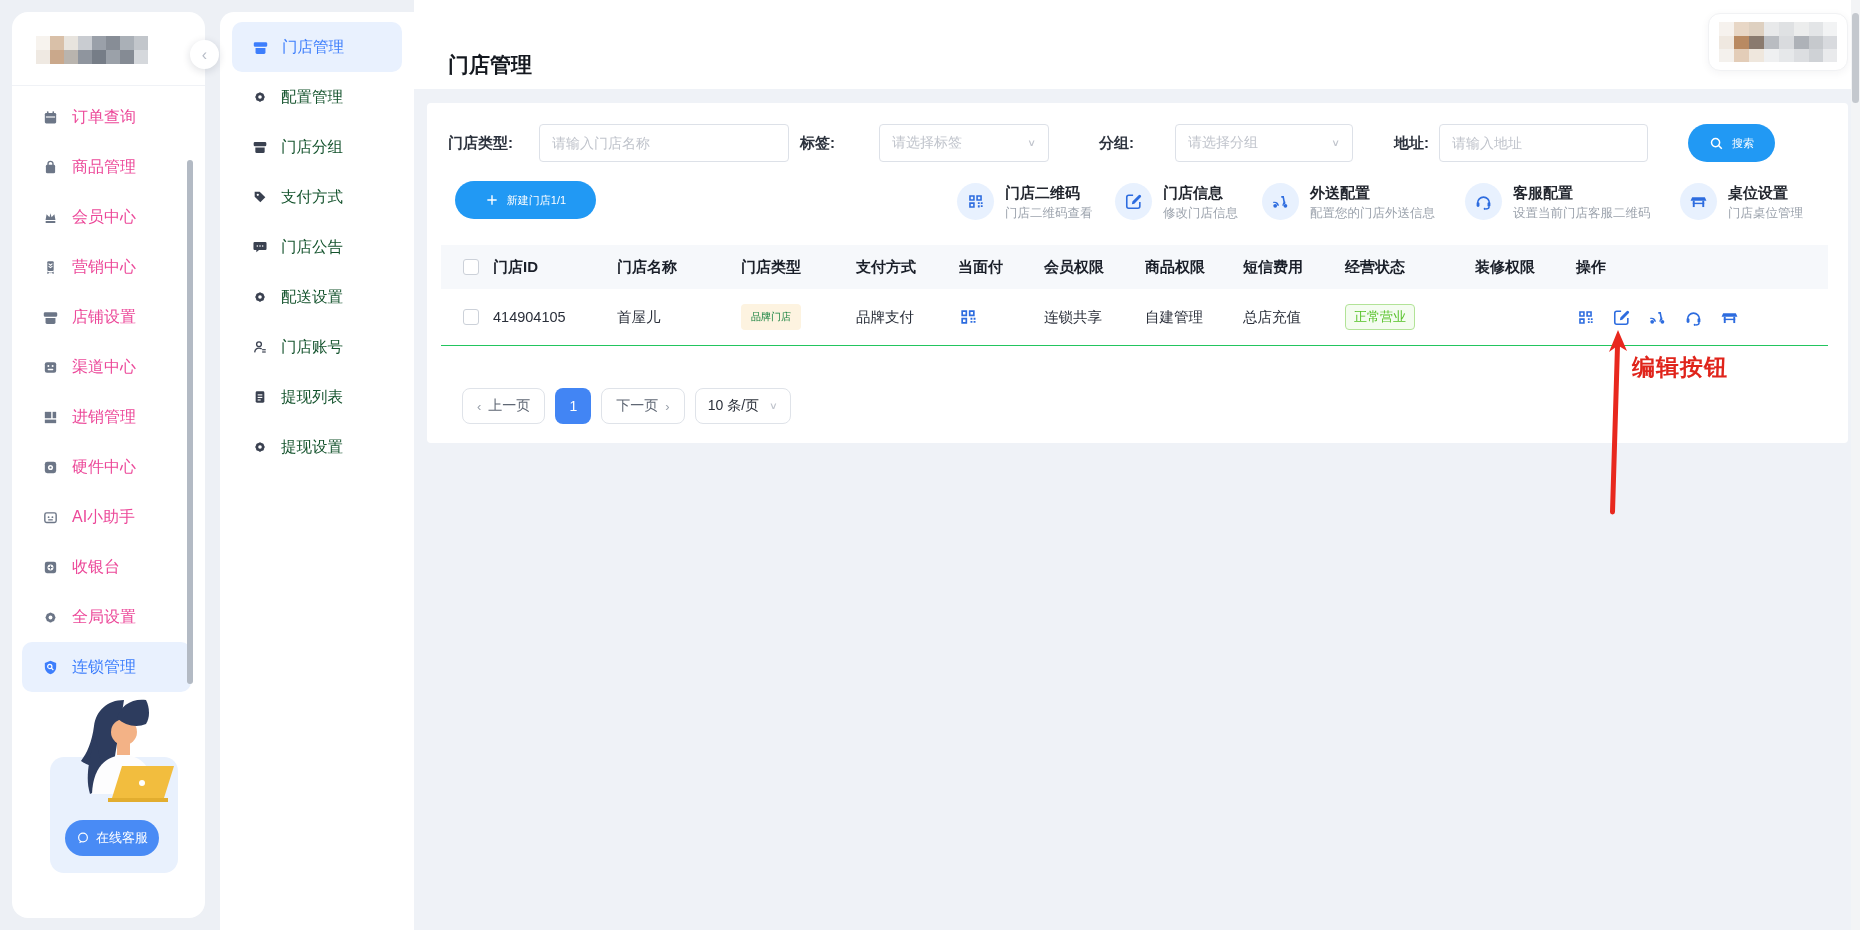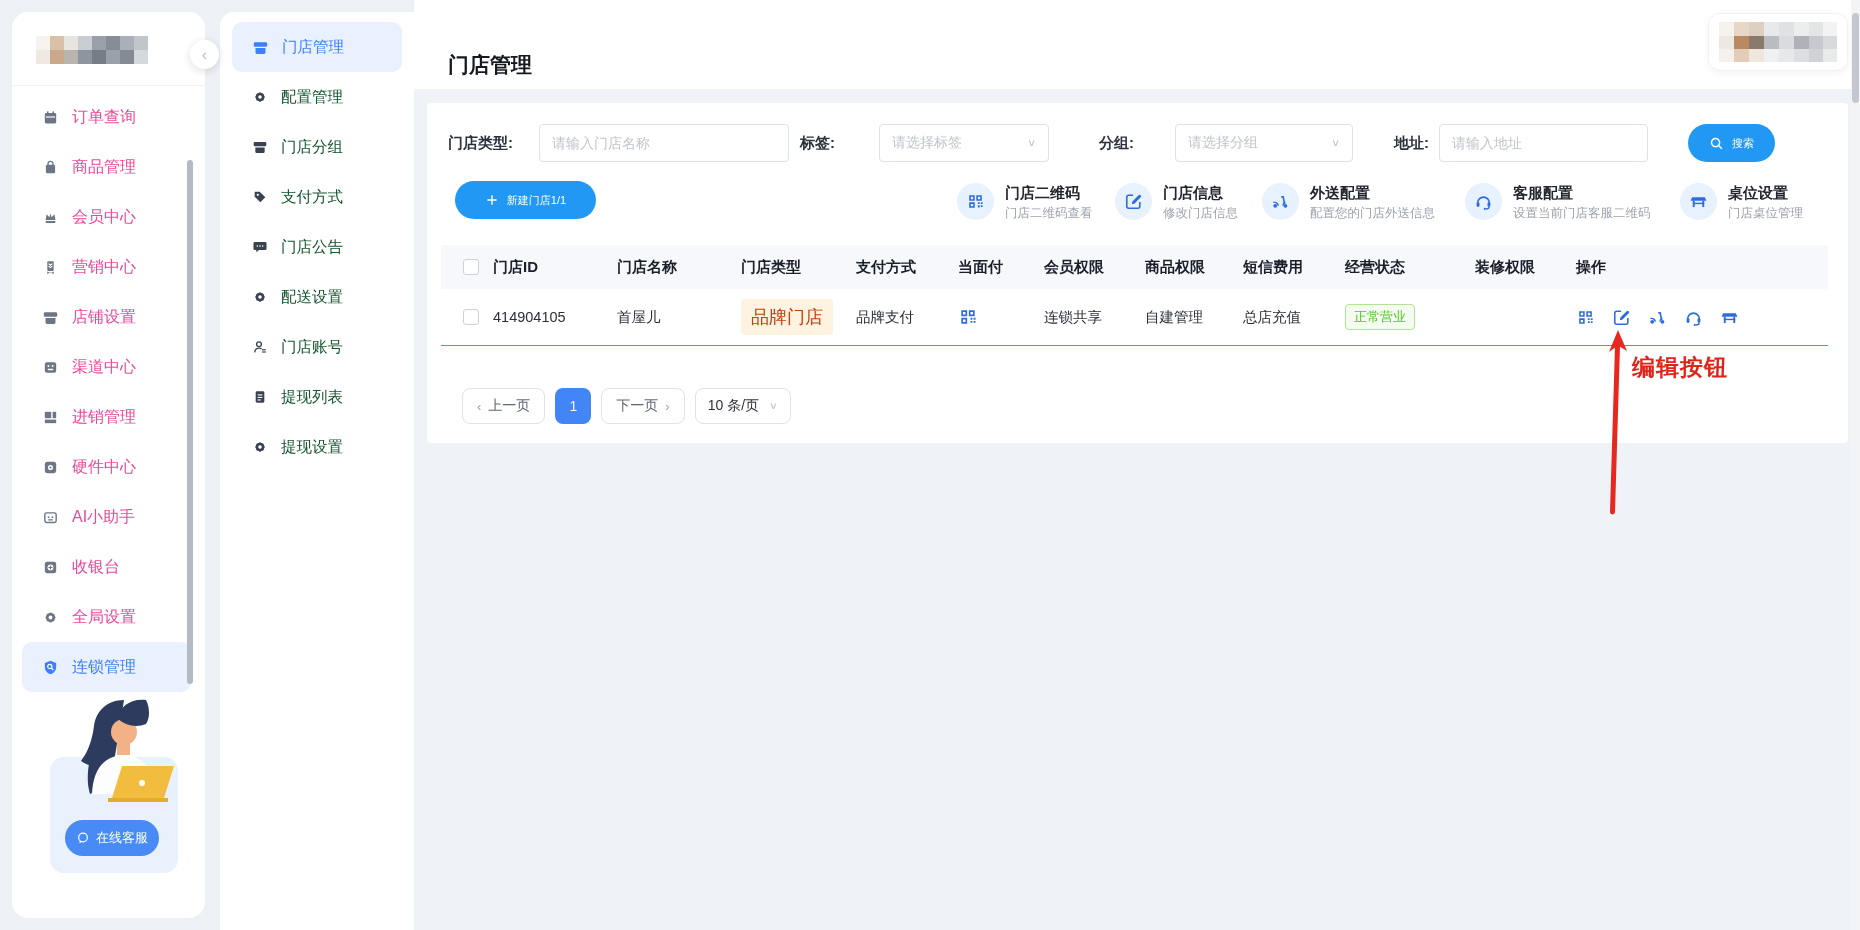--- a/index.html
+++ b/index.html
@@ -50,21 +50,21 @@
   .shortcut { position:absolute; top:80px; display:flex; gap:11px; cursor:pointer; }
   .shortcut .bubble { width:37px; height:37px; border-radius:50%; background:#e8f1fe; color:#2d6cdf; display:flex; align-items:center; justify-content:center; }
   .shortcut .t1 { font-size:15px; font-weight:bold; color:#23272f; line-height:19px; }
   .shortcut .t2 { font-size:12.5px; color:#9ca3ad; margin-top:3px; }
 
   .tbl { position:absolute; left:14px; right:20px; top:142px; }
   .trow { display:grid; grid-template-columns:52px 124px 124px 115px 102px 86px 101px 98px 102px 130px 101px minmax(0,1fr); align-items:center; }
   .thead { height:44px; background:#f6f8fb; font-size:15px; font-weight:bold; color:#1a1f29; }
   .tdata { height:57px; font-size:14.5px; color:#2a2f3a; border-bottom:1px solid #22c55e; }
   .cb { width:16px; height:16px; border:1.5px solid #ccd1d9; border-radius:3px; background:#fff; margin-left:22px; cursor:pointer; }
-  .badge-type { display:inline-block; background:#fdf3e0; color:#c2410c; font-size:18px; padding:6px 10px; border-radius:4px; }
+  .badge-type { display:inline-block; background:#fdf3e0; color:#15803d; font-size:10px; padding:6px 10px; border-radius:4px; }
   .badge-status { display:inline-block; background:#f4fcf0; color:#55c127; border:1px solid #b2e397; font-size:13px; padding:3px 8px; border-radius:4px; }
   .qr-cell { color:#2d6cdf; cursor:pointer; display:flex; }
   .ops { display:flex; gap:17px; color:#2d6cdf; }
   .ops .op { cursor:pointer; display:flex; }
 
   .pager { position:absolute; left:35px; top:285px; display:flex; align-items:center; gap:10px; }
   .pg-btn { height:36px; padding:0 14px; border:1px solid #dfe3e9; border-radius:8px; background:#fff; color:#5f6774; font-size:14px; display:flex; align-items:center; gap:7px; cursor:pointer; }
   .pg-btn .arr { color:#9aa1ab; font-size:13px; }
   .pg-cur { width:36px; height:36px; border-radius:8px; background:#4285f4; color:#fff; font-size:14px; display:flex; align-items:center; justify-content:center; cursor:pointer; }
   .pg-size { height:36px; padding:0 12px; border:1px solid #dfe3e9; border-radius:8px; background:#fff; color:#2b303a; font-size:14px; display:flex; align-items:center; gap:10px; cursor:pointer; }

